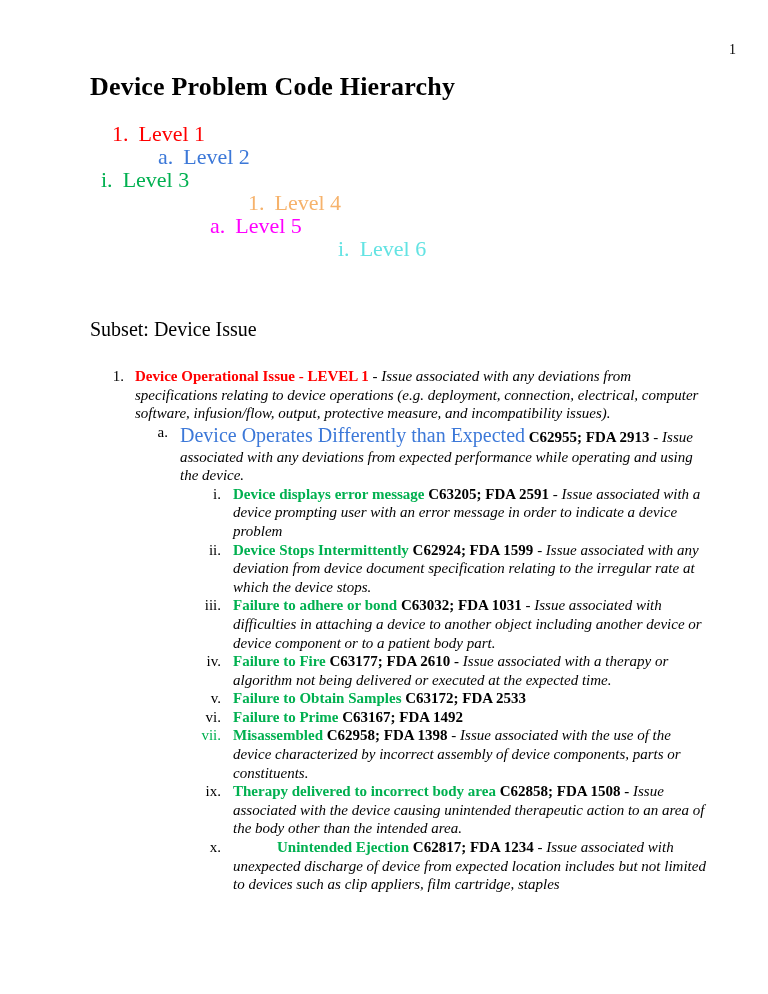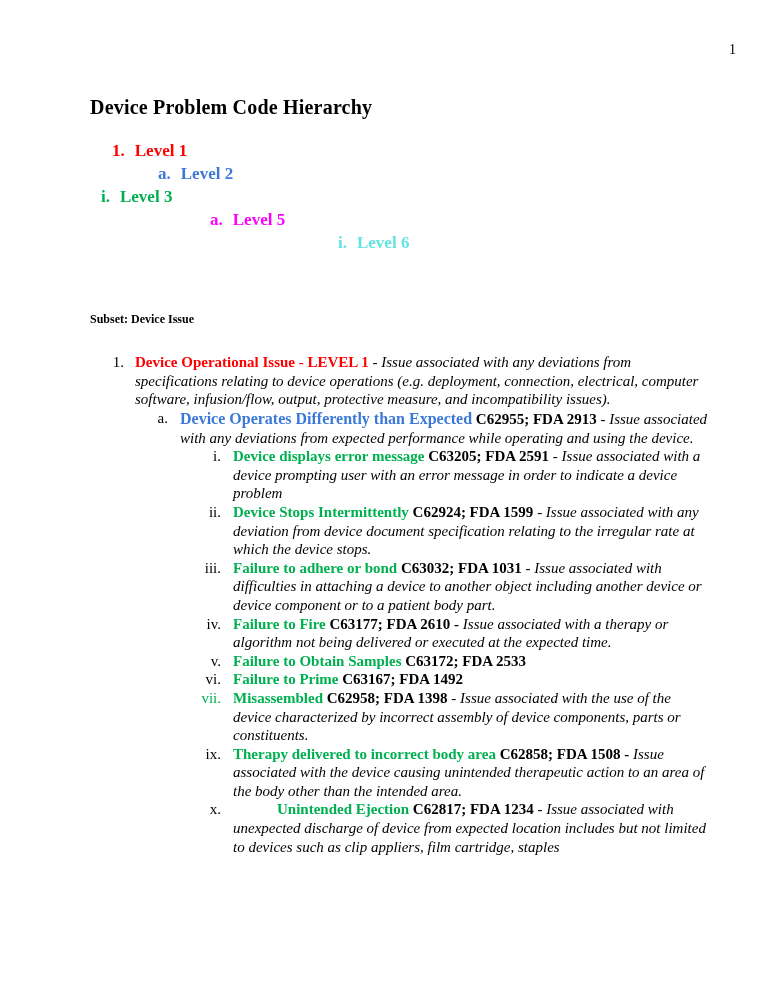--- a/index.html
+++ b/index.html
@@ -17,45 +17,45 @@
     position: relative;
     padding: 40px 60px 60px 90px;
   }
   .page-number {
     position: absolute;
     top: 42px;
     right: 32px;
     font-size: 14px;
   }
   .doc-title {
-    font-size: 20px;
+    font-size: 26px;
     font-weight: bold;
-    margin-top: 56px;
+    margin-top: 32px;
     margin-bottom: 20px;
     letter-spacing: 0.2px;
   }
   
   .hier { margin-bottom: 58px; }
   .hier-line {
-    font-weight: bold;
-    font-size: 17px;
+    font-weight: normal;
+    font-size: 22px;
     line-height: 23px;
     white-space: nowrap;
   }
   .hier-line .h-label { margin-left: 10px; }
   .ind-1 { margin-left: 22px; }
   .ind-2 { margin-left: 68px; }
   .ind-3 { margin-left: 110px; }
   .ind-4 { margin-left: 158px; }
   .ind-5 { margin-left: 120px; }
   .ind-6 { margin-left: 248px; }
 
   .subset-heading {
-    font-weight: bold;
-    font-size: 12px;
+    font-weight: normal;
+    font-size: 20px;
     margin-bottom: 26px;
     margin-top: 29px;
   }
 
   
   .item {
     position: relative;
     font-size: 15px;
     line-height: 1.24;
   }
@@ -67,21 +67,21 @@
     white-space: pre;
   }
   .l1 { padding-left: 45px; }
   .l1 .marker { width: 34px; }
   .l2 { padding-left: 90px; }
   .l2 .marker { width: 78px; }
   .l3 { padding-left: 143px; }
   .l3 .marker { width: 131px; }
 
   .t-bold { font-weight: bold; }
-  .t2-title { font-weight: bold; font-size: 16px; }
+  .t2-title { font-weight: normal; font-size: 20px; }
   .code { font-weight: bold; text-align: center; }
   .desc { font-style: italic; }
   .l2 .marker { font-weight: normal; }
 </style>
 </head>
 <body>
 
 <div class="page">
 
   <div class="page-number">1</div>
@@ -90,20 +90,23 @@
 
   <div class="hier">
     <div class="hier-line ind-1" style="color: rgb(255, 0, 0);">
       <span>1.</span><span class="h-label">Level 1</span>
     </div>
     <div class="hier-line ind-2" style="color: rgb(60, 120, 216);">
       <span>a.</span><span class="h-label">Level 2</span>
     </div>
     <div class="hier-line ind-3" style="color: rgb(0, 176, 80); margin-left: 11px;">
       <span>i.</span><span class="h-label">Level 3</span>
+    </div>
+    <div class="hier-line ind-4" style="color: rgb(246, 178, 107);">
+      <span>1.</span><span class="h-label">Level 4</span>
     </div>
     <div class="hier-line ind-5" style="color: rgb(255, 0, 255);">
       <span>a.</span><span class="h-label">Level 5</span>
     </div>
     <div class="hier-line ind-6" style="color: rgb(99, 227, 227);">
       <span>i.</span><span class="h-label">Level 6</span>
     </div>
   </div>
 
   <div class="subset-heading">Subset: Device Issue</div>

